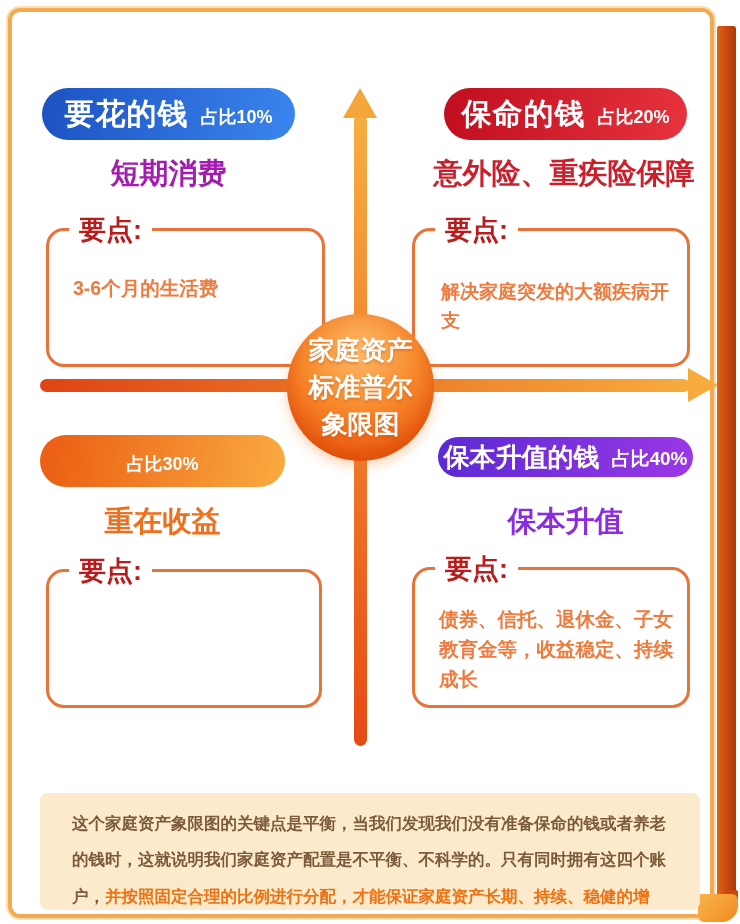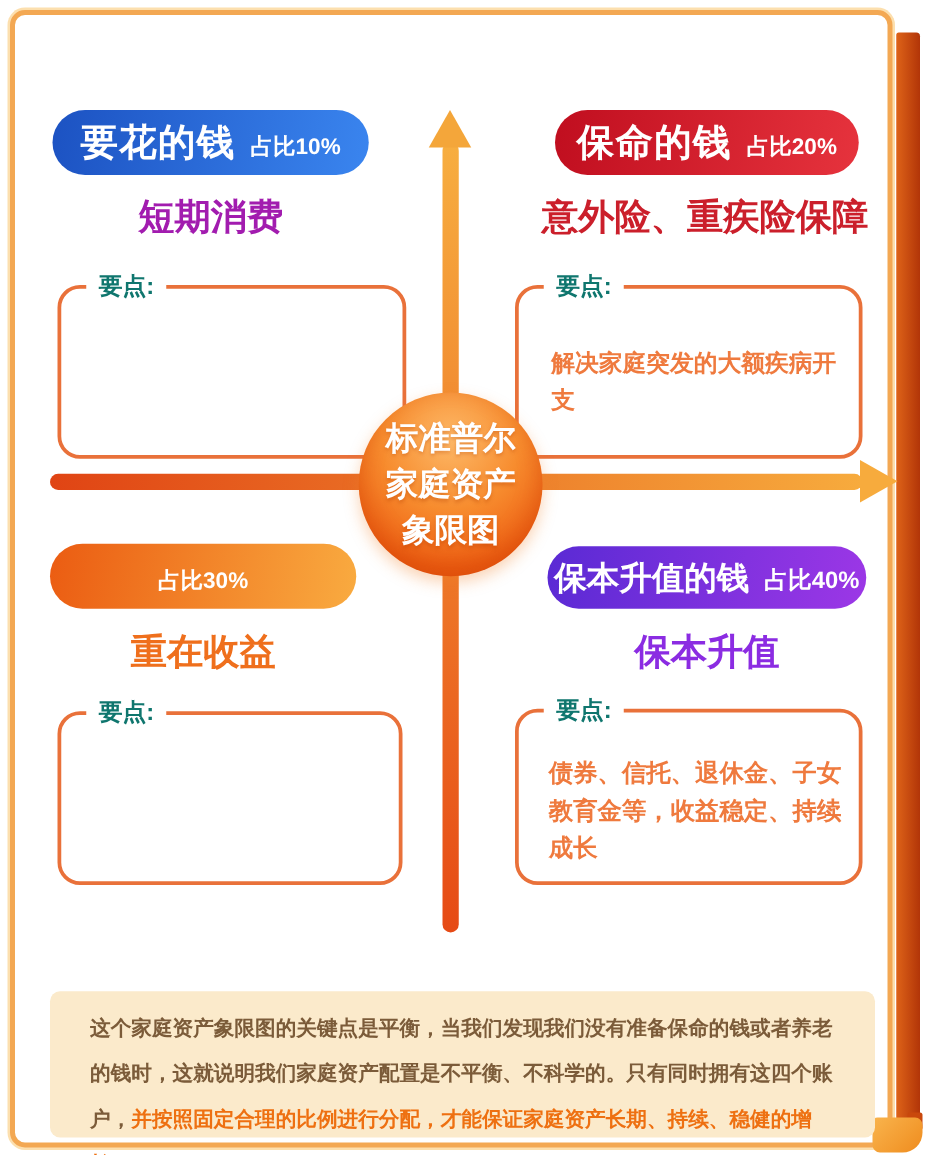--- a/index.html
+++ b/index.html
@@ -61,21 +61,21 @@
   
   .pill{
     position:absolute;height:52px;border-radius:27px;display:flex;align-items:center;
     justify-content:center;gap:12px;color:#ffffff;z-index:2;white-space:nowrap;
   }
   .pill-title{font-size:30px;font-weight:800;letter-spacing:1px;}
   .pill-ratio{font-size:18px;font-weight:700;margin-top:6px;}
   .pill-q1{left:42px;top:88px;width:253px;background:linear-gradient(100deg,#1c52c2,#3a85ef);}
   .pill-q2{left:444px;top:88px;width:243px;background:linear-gradient(100deg,#c00e1f,#e6333d);}
   .pill-q3{left:40px;top:435px;width:245px;background:linear-gradient(100deg,#eb5c12,#f9ab40);}
-  .pill-q4{left:438px;top:437px;width:255px;height:50px;background:linear-gradient(100deg,#5a2ad4,#9c37e6);}
+  .pill-q4{left:438px;top:437px;width:255px;height:40px;background:linear-gradient(100deg,#5a2ad4,#9c37e6);}
   .pill-q4 .pill-title{font-size:26px;letter-spacing:0;}
   .pill-q4 .pill-ratio{font-size:19px;margin-top:4px;}
 
   
   .subtitle{position:absolute;font-size:29px;font-weight:800;text-align:center;z-index:2;white-space:nowrap;}
   .sub-q1{left:42px;top:154px;width:253px;color:#a21caf;}
   .sub-q2{left:414px;top:154px;width:300px;color:#cb1f2b;}
   .sub-q3{left:40px;top:502px;width:245px;color:#ef6f1c;}
   .sub-q4{left:438px;top:502px;width:255px;color:#8b2ce2;}
 
@@ -83,21 +83,21 @@
   .points-box{
     position:absolute;box-sizing:border-box;border:3px solid #e9713a;border-radius:18px;
     background:#ffffff;z-index:2;
   }
   .box-q1{left:46px;top:228px;width:279px;height:139px;}
   .box-q2{left:412px;top:228px;width:278px;height:139px;}
   .box-q3{left:46px;top:569px;width:276px;height:139px;}
   .box-q4{left:412px;top:567px;width:278px;height:141px;}
   .points-legend{
     position:absolute;top:-18px;left:20px;background:#ffffff;padding:0 10px;
-    font-size:19px;font-weight:800;color:#0f766e;line-height:34px;
+    font-size:27px;font-weight:800;color:#b91c1c;line-height:34px;
   }
   .points-text{
     padding:42px 14px 0 24px;font-size:19.5px;font-weight:700;color:#ef7a3e;line-height:1.55;
   }
   .box-q2 .points-text{padding:46px 8px 0 26px;font-size:19px;}
   .box-q3 .points-text,.box-q4 .points-text{padding-top:34px;}
 
   
   .footer{
     position:absolute;left:40px;top:793px;width:660px;height:117px;box-sizing:border-box;
@@ -113,32 +113,33 @@
 <div class="edge-bar"></div>
 <div class="corner-curl-dark"></div>
 <div class="corner-curl"></div>
 
 <div class="v-shaft"></div>
 <div class="v-head"></div>
 <div class="h-shaft"></div>
 <div class="h-head"></div>
 
 <div class="center-badge">
+  <span>家庭资产</span>
   <span>标准普尔</span>
-  <span>家庭资产</span>
   <span>象限图</span>
 </div>
 
 <div class="pill pill-q1">
   <span class="pill-title">要花的钱</span>
   <span class="pill-ratio">占比10%</span>
 </div>
 <div class="subtitle sub-q1">短期消费</div>
 <div class="points-box box-q1">
   <span class="points-legend">要点:</span>
+  <div class="points-text">3-6个月的生活费</div>
 </div>
 
 <div class="pill pill-q2">
   <span class="pill-title">保命的钱</span>
   <span class="pill-ratio">占比20%</span>
 </div>
 <div class="subtitle sub-q2">意外险、重疾险保障</div>
 <div class="points-box box-q2">
   <span class="points-legend">要点:</span>
   <div class="points-text">解决家庭突发的大额疾病开支</div>

